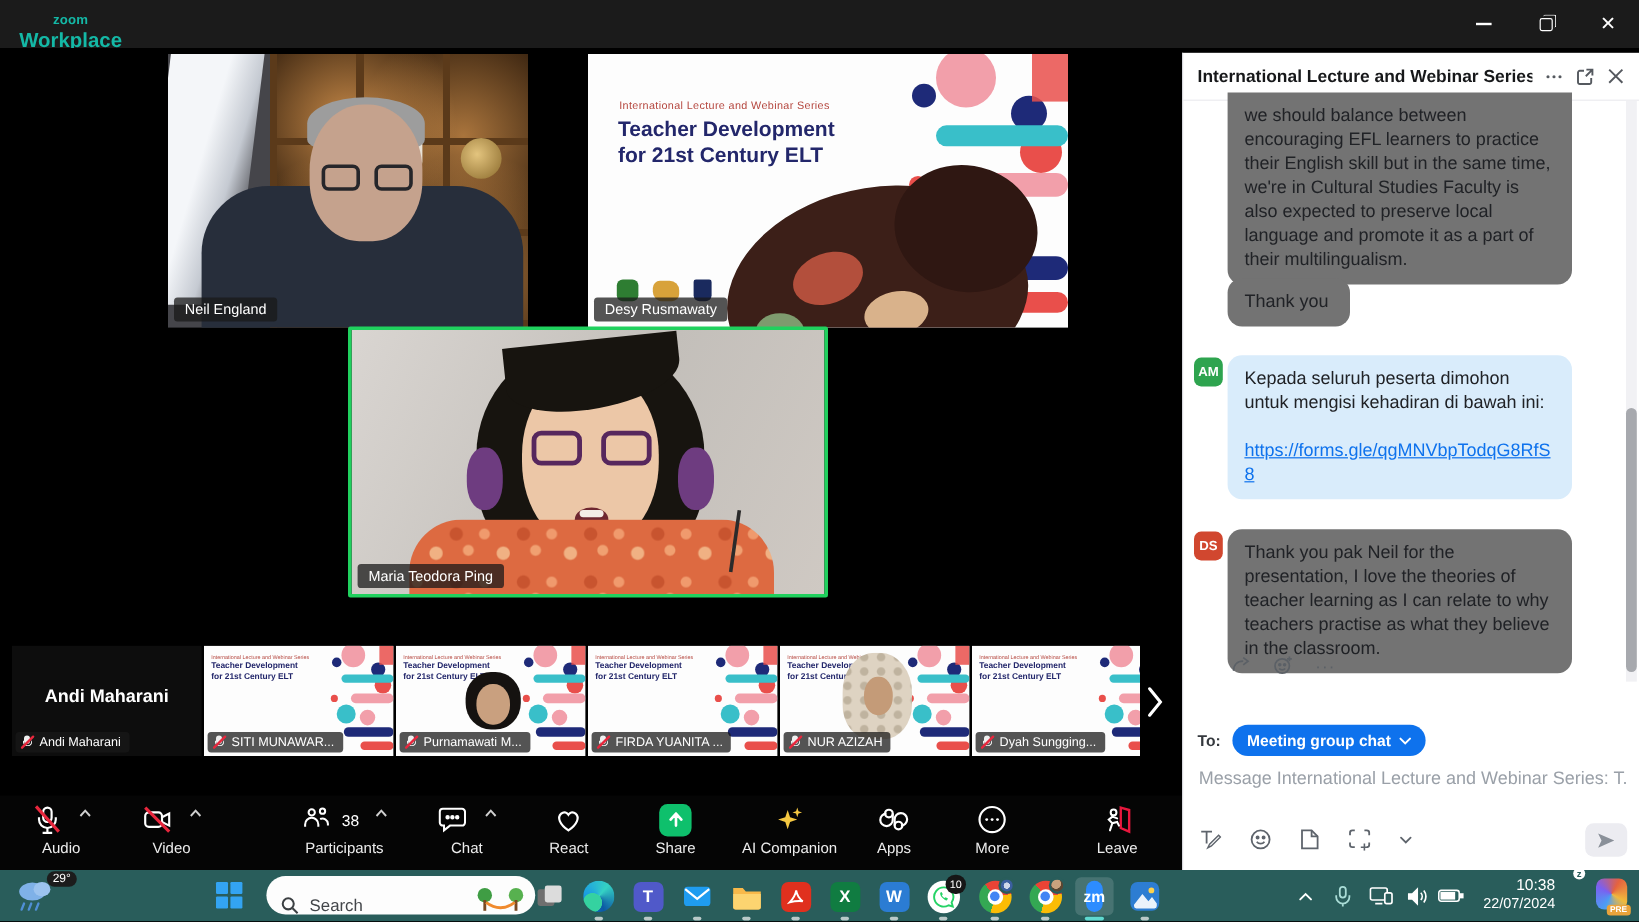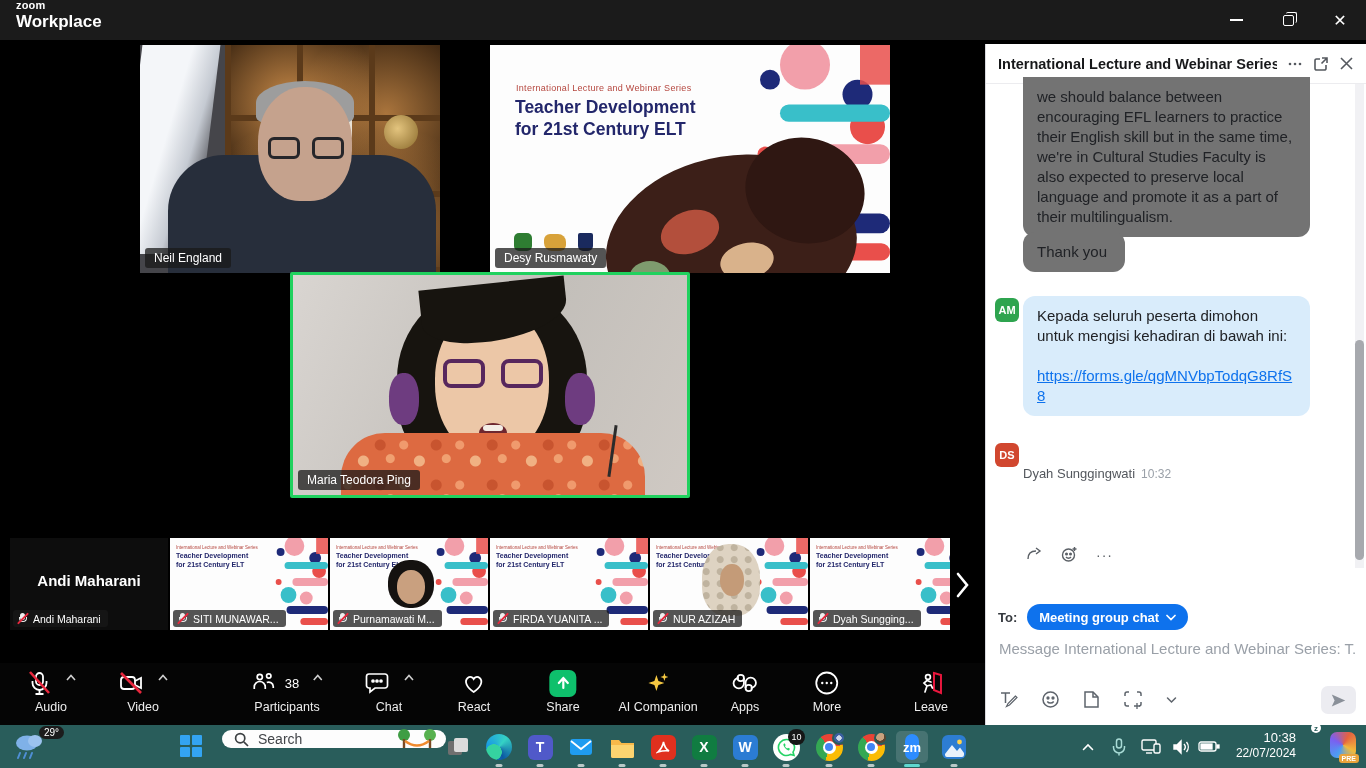--- a/index.html
+++ b/index.html
@@ -2,21 +2,21 @@
 <html><head>
 <meta charset="utf-8">
 <style>
   * { margin:0; padding:0; box-sizing:border-box; }
   html,body { width:1366px; height:768px; overflow:hidden; background:#000;
               font-family:"Liberation Sans", sans-serif; }
   #screen { position:relative; width:1366px; height:768px; background:#000; overflow:hidden; }
 
   
   .titlebar { position:absolute; left:0; top:0; width:1366px; height:40px; background:#1b1b1b; }
-  .brand { position:absolute; left:16px; top:0; color:#ffffff; line-height:1; }
+  .brand { position:absolute; left:16px; top:12px; color:#14b8a6; line-height:1;text-align:center; }
   .brand .z { font-size:11px; font-weight:700; letter-spacing:.2px; }
   .brand .w { font-size:17px; font-weight:600; margin-top:2px; }
   .topctrl { position:absolute; right:170px; top:5px; height:30px; background:#0b0b0b;
              border-radius:9px; display:flex; align-items:center; padding:0 14px; gap:20px; }
   .topctrl .t-item { color:#f2f2f2; font-size:13px; display:flex; align-items:center; gap:7px; cursor:default; }
   .recdot { width:9px; height:9px; border-radius:50%; background:#e0382e; display:inline-block; }
   .viewgrid { display:grid; grid-template-columns:6px 6px; grid-gap:2px; }
   .viewgrid i { width:6px; height:6px; background:#dcdcdc; border-radius:1px; }
   .winbtns { position:absolute; right:0; top:0; height:40px; display:flex; }
   .winbtn { width:52px; height:40px; display:flex; align-items:center; justify-content:center; color:#fff; }
@@ -178,22 +178,22 @@
   .chat-scroll { position:absolute; right:2px; top:40px; width:9px; bottom:157px; background:#f1f1f4; }
   .chat-thumb { position:absolute; right:2px; top:296px; width:9px; height:220px; background:#a7a9ae; border-radius:5px; }
 
   
   .taskbar { position:absolute; left:0; top:725px; width:1366px; height:43px; background:#295d5b; }
   .weather { position:absolute; left:12px; top:5px; width:46px; height:34px; }
   .tempbadge { position:absolute; right:-6px; top:-4px; background:#1c1c1c; color:#fff; font-size:10px;
       padding:1px 5px; border-radius:9px; }
   .startbtn { position:absolute; left:180px; top:10px; display:grid; grid-template-columns:10px 10px; grid-gap:2px; }
   .startbtn i { width:10px; height:10px; background:#33a4f2; border-radius:1px; }
-  .searchbox { position:absolute; left:222px; top:5px; width:224px; height:18px; background:#fdfdfd;
-      border-radius:16px; display:flex; align-items:center; padding:0 8px 0 12px; gap:9px; }
+  .searchbox { position:absolute; left:222px; top:5px; width:224px; height:32px; background:#fdfdfd;
+      border-radius:16px; display:flex; align-items:flex-end; padding:0 8px 0 12px; gap:9px; }
   .searchbox .stext { flex:1; font-size:14px; color:#424549; }
   .tbicon { position:absolute; top:6px; width:32px; height:32px; display:flex; align-items:center;
       justify-content:center; border-radius:5px; }
   .tbicon.active { background:rgba(255,255,255,.14); }
   .rundot { position:absolute; left:50%; transform:translateX(-50%); bottom:-4px; width:7px; height:3px;
       background:#b9c9c8; border-radius:2px; }
   .rundot.wide { width:16px; background:#5fd8cf; }
   .appbadge { position:absolute; right:-5px; top:-5px; min-width:16px; height:16px; background:#161616;
       color:#fff; font-size:9px; border-radius:8px; display:flex; align-items:center; justify-content:center;
       padding:0 3px; }
@@ -608,20 +608,23 @@
     <div class="bubble blue" style="top:252px">
       <span>Kepada seluruh peserta dimohon untuk mengisi kehadiran di bawah ini:</span>
       <div style="height:20px"></div>
       <span class="chatlink">https://forms.gle/qgMNVbpTodqG8RfS8</span>
     </div>
 
     <div class="meta" style="top:382px">
       <span>Dyah Sunggingwati</span><span class="time">10:32</span>
     </div>
     <div class="avatar av-red" style="top:399px">DS</div>
+    <div class="bubble" style="top:397px">
+      <span>Thank you pak Neil for the presentation, I love the theories of teacher learning as I can relate to why teachers practise as what they believe in the classroom.</span>
+    </div>
 
     <div class="actrow" style="top:502px">
       <svg width="17" height="15" viewBox="0 0 17 15" fill="none" stroke="#5b6066" stroke-width="1.4">
         <path d="M2 12 c0-5 3-8 8-8 M10 1 l4 3 l-4 3"></path>
       </svg>
       <svg width="17" height="17" viewBox="0 0 17 17" fill="none" stroke="#5b6066" stroke-width="1.4">
         <circle cx="7.5" cy="9" r="6"></circle>
           <circle cx="5.5" cy="8" r=".8" fill="#5b6066"></circle>
           <circle cx="9.5" cy="8" r=".8" fill="#5b6066"></circle>
         <path d="M5 11 a3.2 3.2 0 0 0 5 0"></path>

